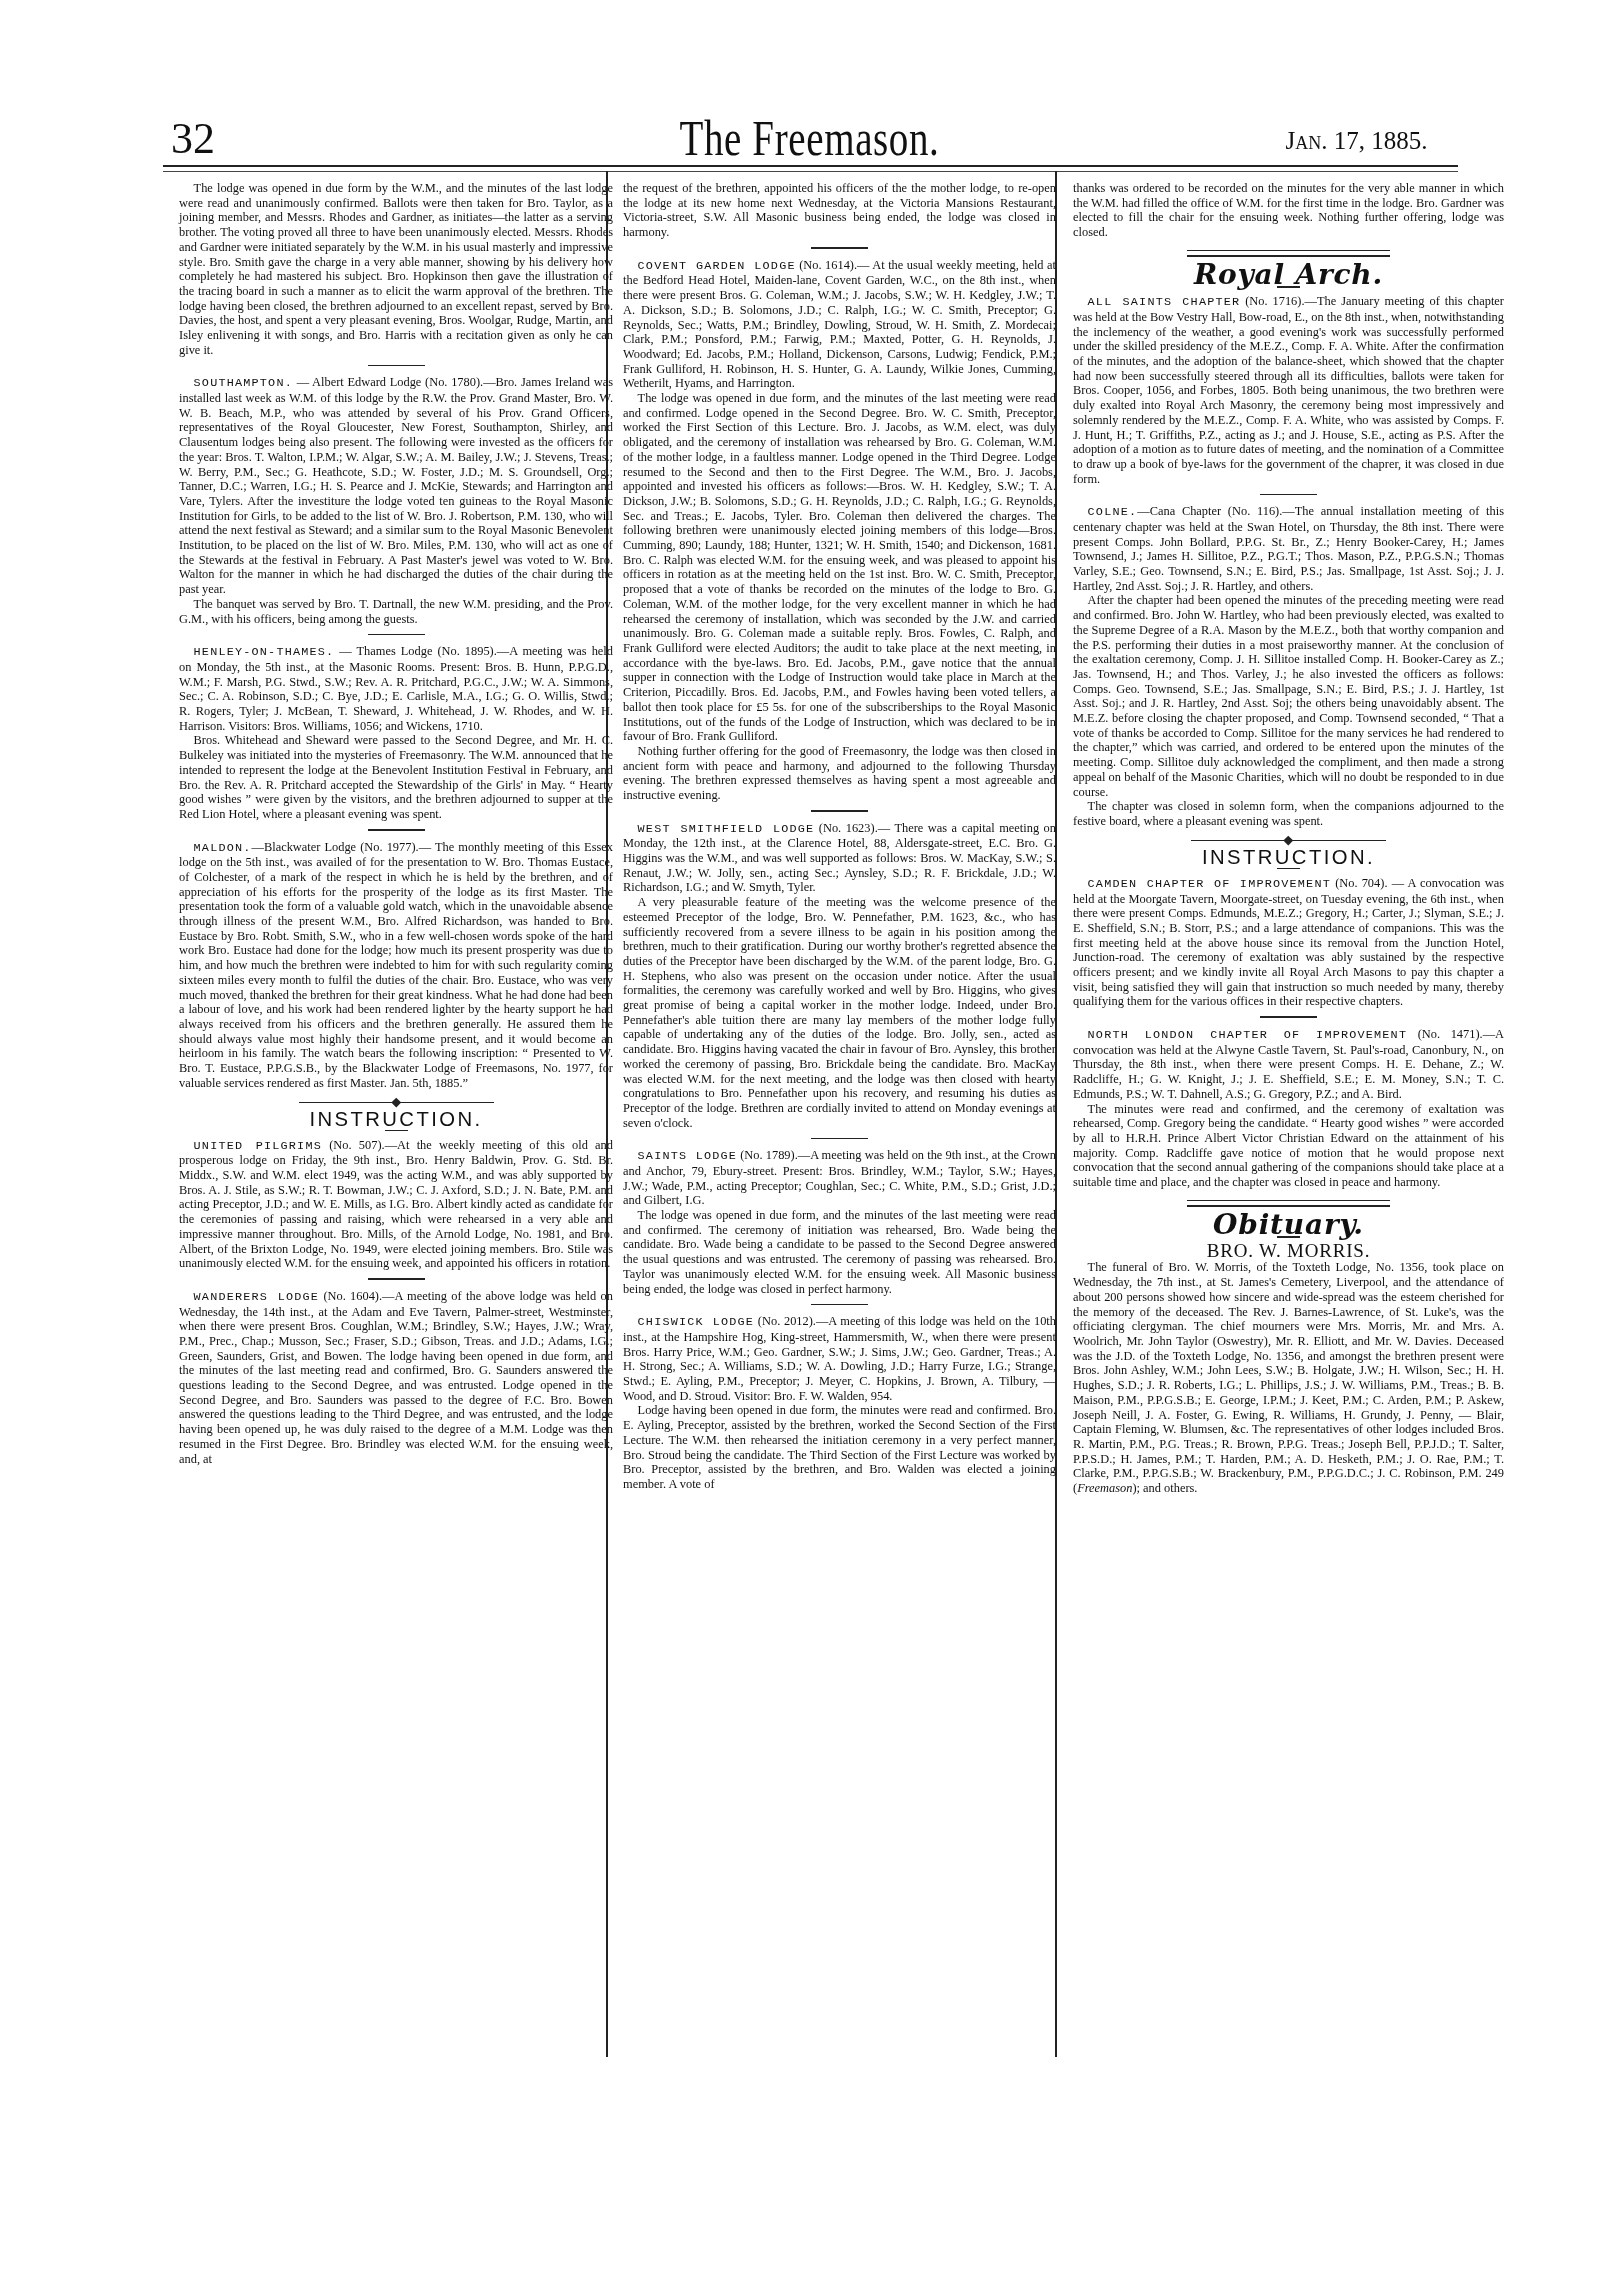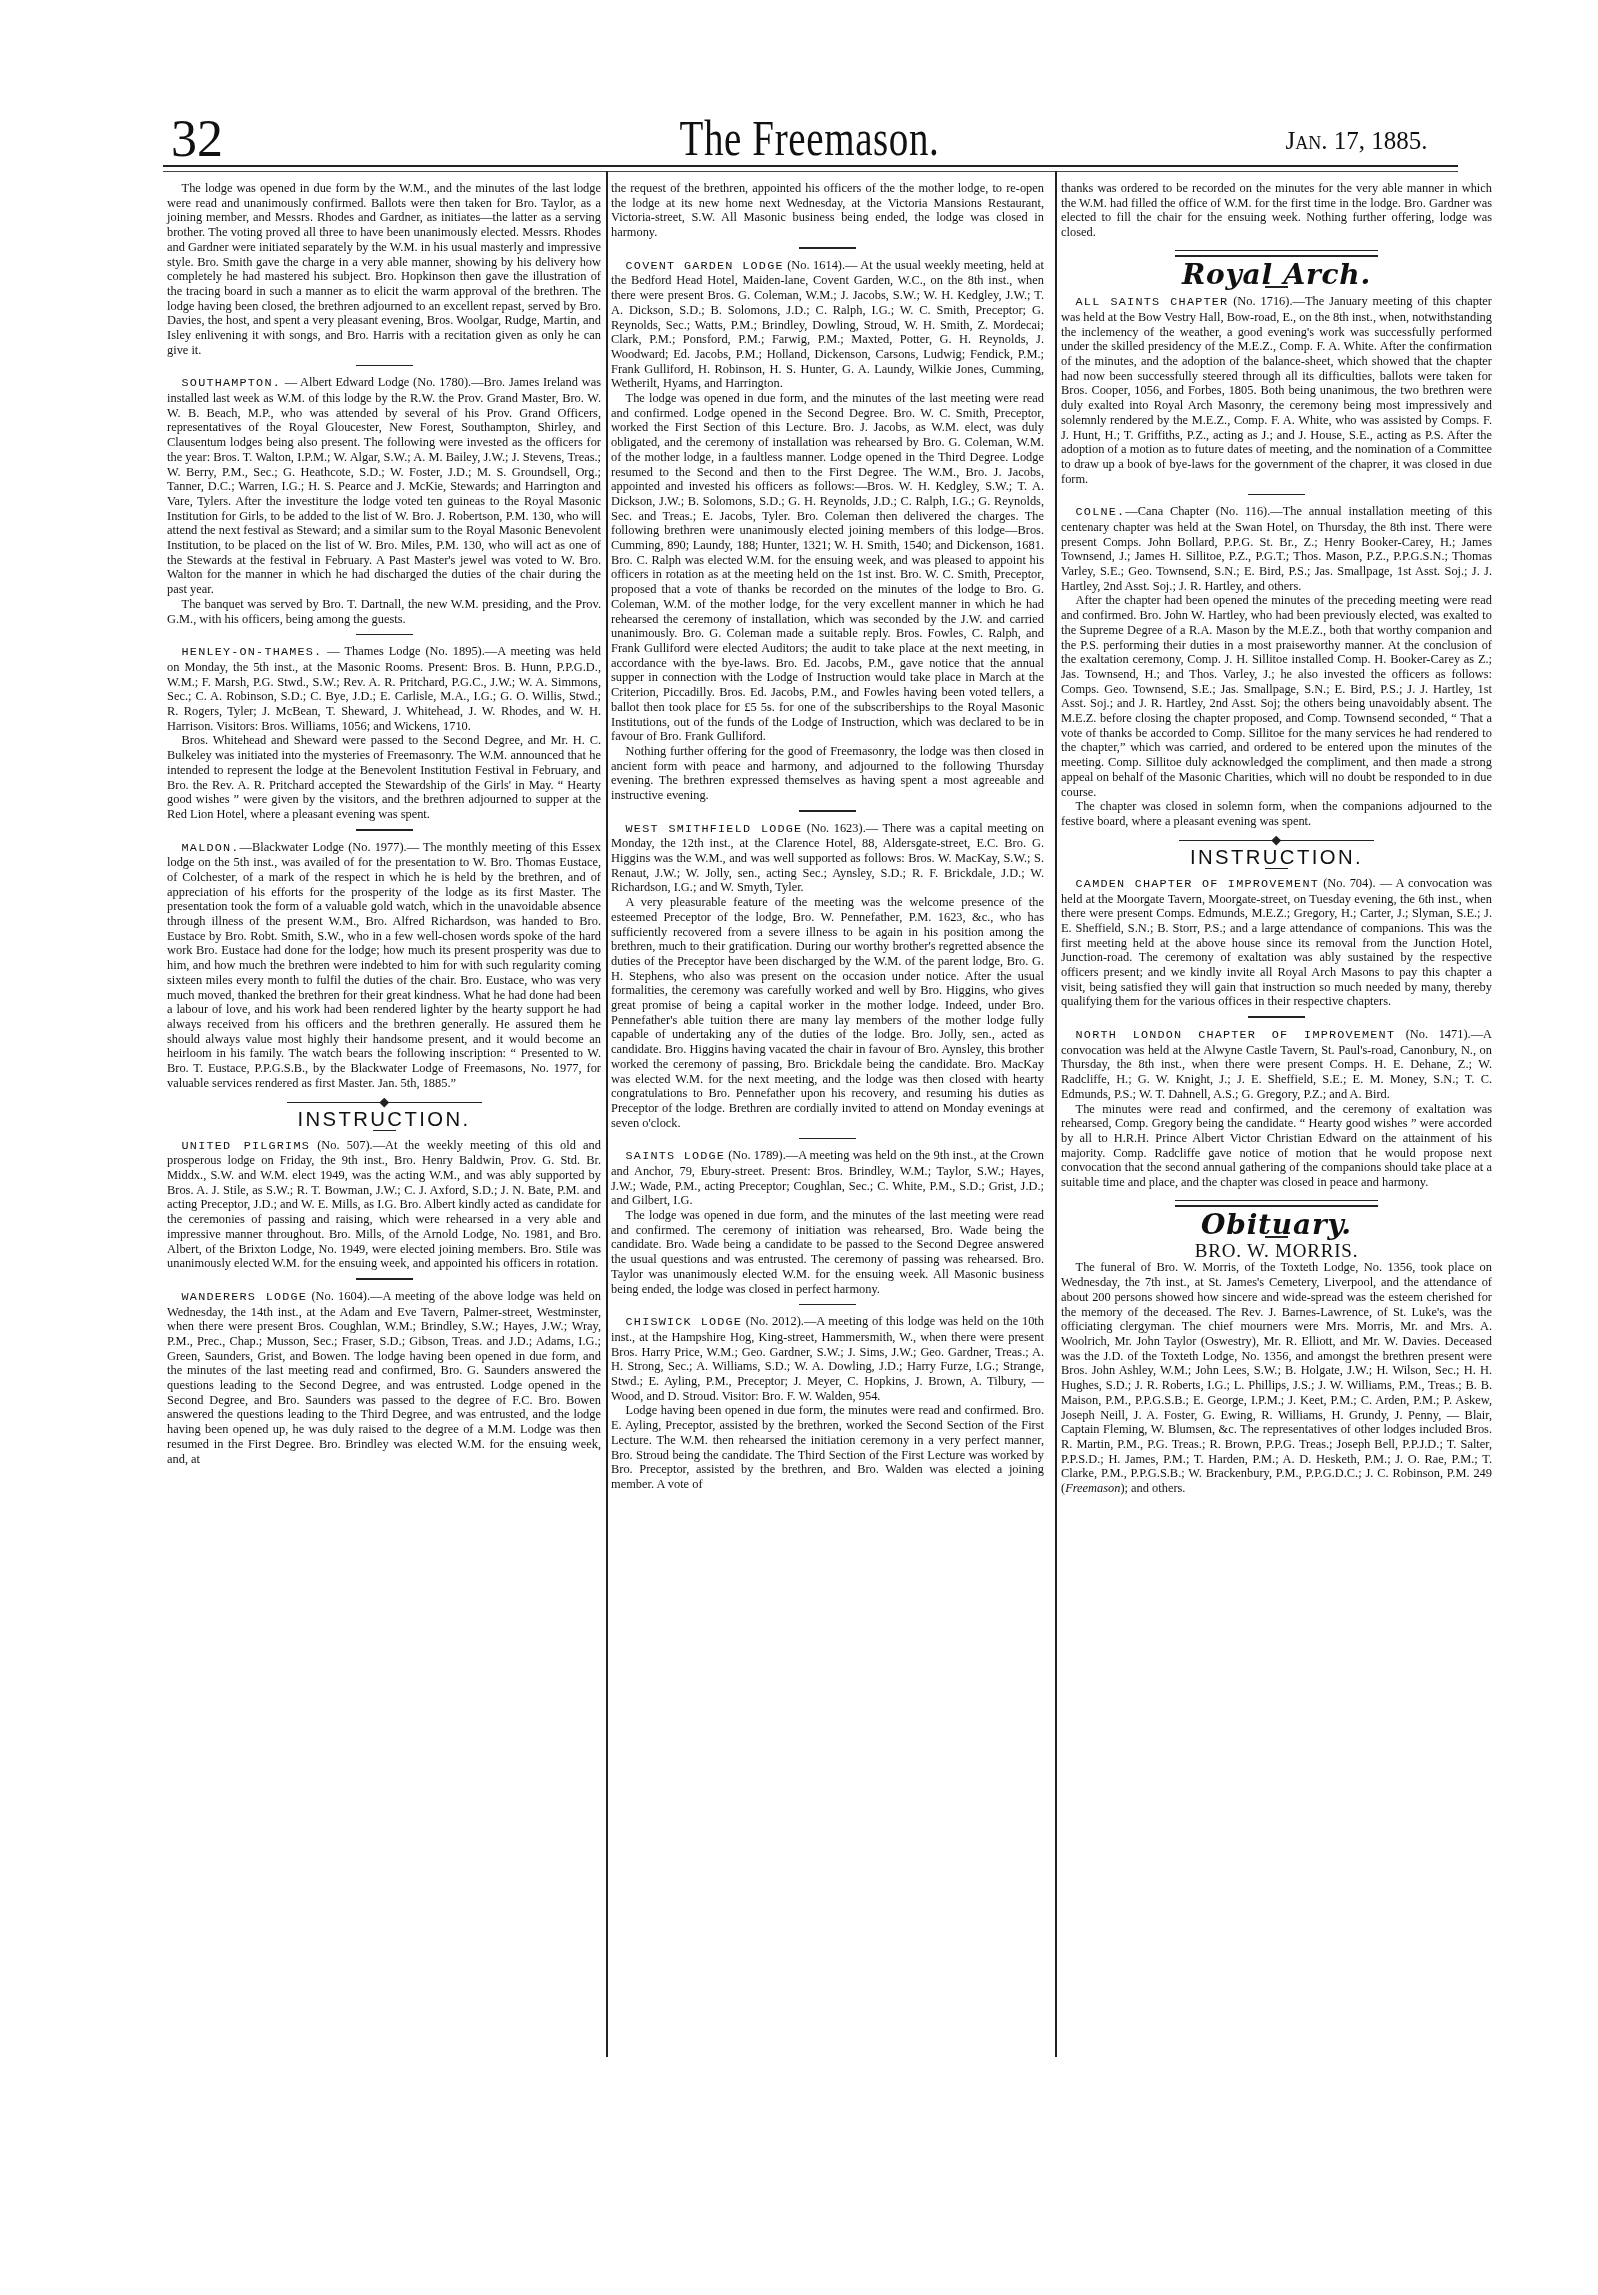--- a/index.html
+++ b/index.html
@@ -1,22 +1,22 @@
 <!DOCTYPE html>
 <html style="font-size:13px"><head>
 <meta charset="utf-8">
 <style>
   html,body{margin:0;padding:0;background:#ffffff;}
   body{width:1599px;height:2295px;position:relative;overflow:hidden;color:#111;font-family:"Liberation Serif","DejaVu Serif",serif;}
   .masthead{position:absolute;left:163px;top:114px;width:1293px;height:49px;}
-  .pageno{position:absolute;left:8.1px;top:0;font-size:52px;line-height:49px;text-align:right;}
+  .pageno{position:absolute;left:8.1px;top:0;font-size:44px;line-height:49px;text-align:right;}
   .title{position:absolute;left:0;right:0;top:-3.3px;text-align:center;font-size:50px;letter-spacing:0.8px;line-height:54px;transform:scaleX(0.78);}
   .date{position:absolute;right:28.5px;top:13px;font-size:25px;font-variant:small-caps;}
   .rule-top{position:absolute;left:163px;top:165px;width:1295px;height:4.1px;border-top:2.4px solid #222;border-bottom:0.8px solid #444;}
-  .col{position:absolute;top:181px;font-size:12.4px;line-height:14.7px;text-align:justify;hyphens:auto;}
+  .col{position:absolute;top:181px;font-size:12.4px;line-height:14.7px;text-align:justify;hyphens:auto;margin-left:12px;}
   .c1{left:167px;width:434px;}
   .c2{left:611px;width:433px;}
   .c3{left:1061px;width:431px;}
   .vrule{position:absolute;top:171px;width:1.6px;background:#222;}
   .v1{left:606px;height:1886px;}
   .v2{left:1055px;height:1886px;}
   p{margin:0;text-indent:14.6px;}
   .head{font-family:Liberation Mono, monospace;letter-spacing:1.2px;font-size:11.8px;}
   .sep{width:57px;height:1.6px;background:#222;margin:7.3px auto 9px;}
   .sep-orn{width:195px;margin:8.1px auto 4.9px;height:8.1px;position:relative;}

